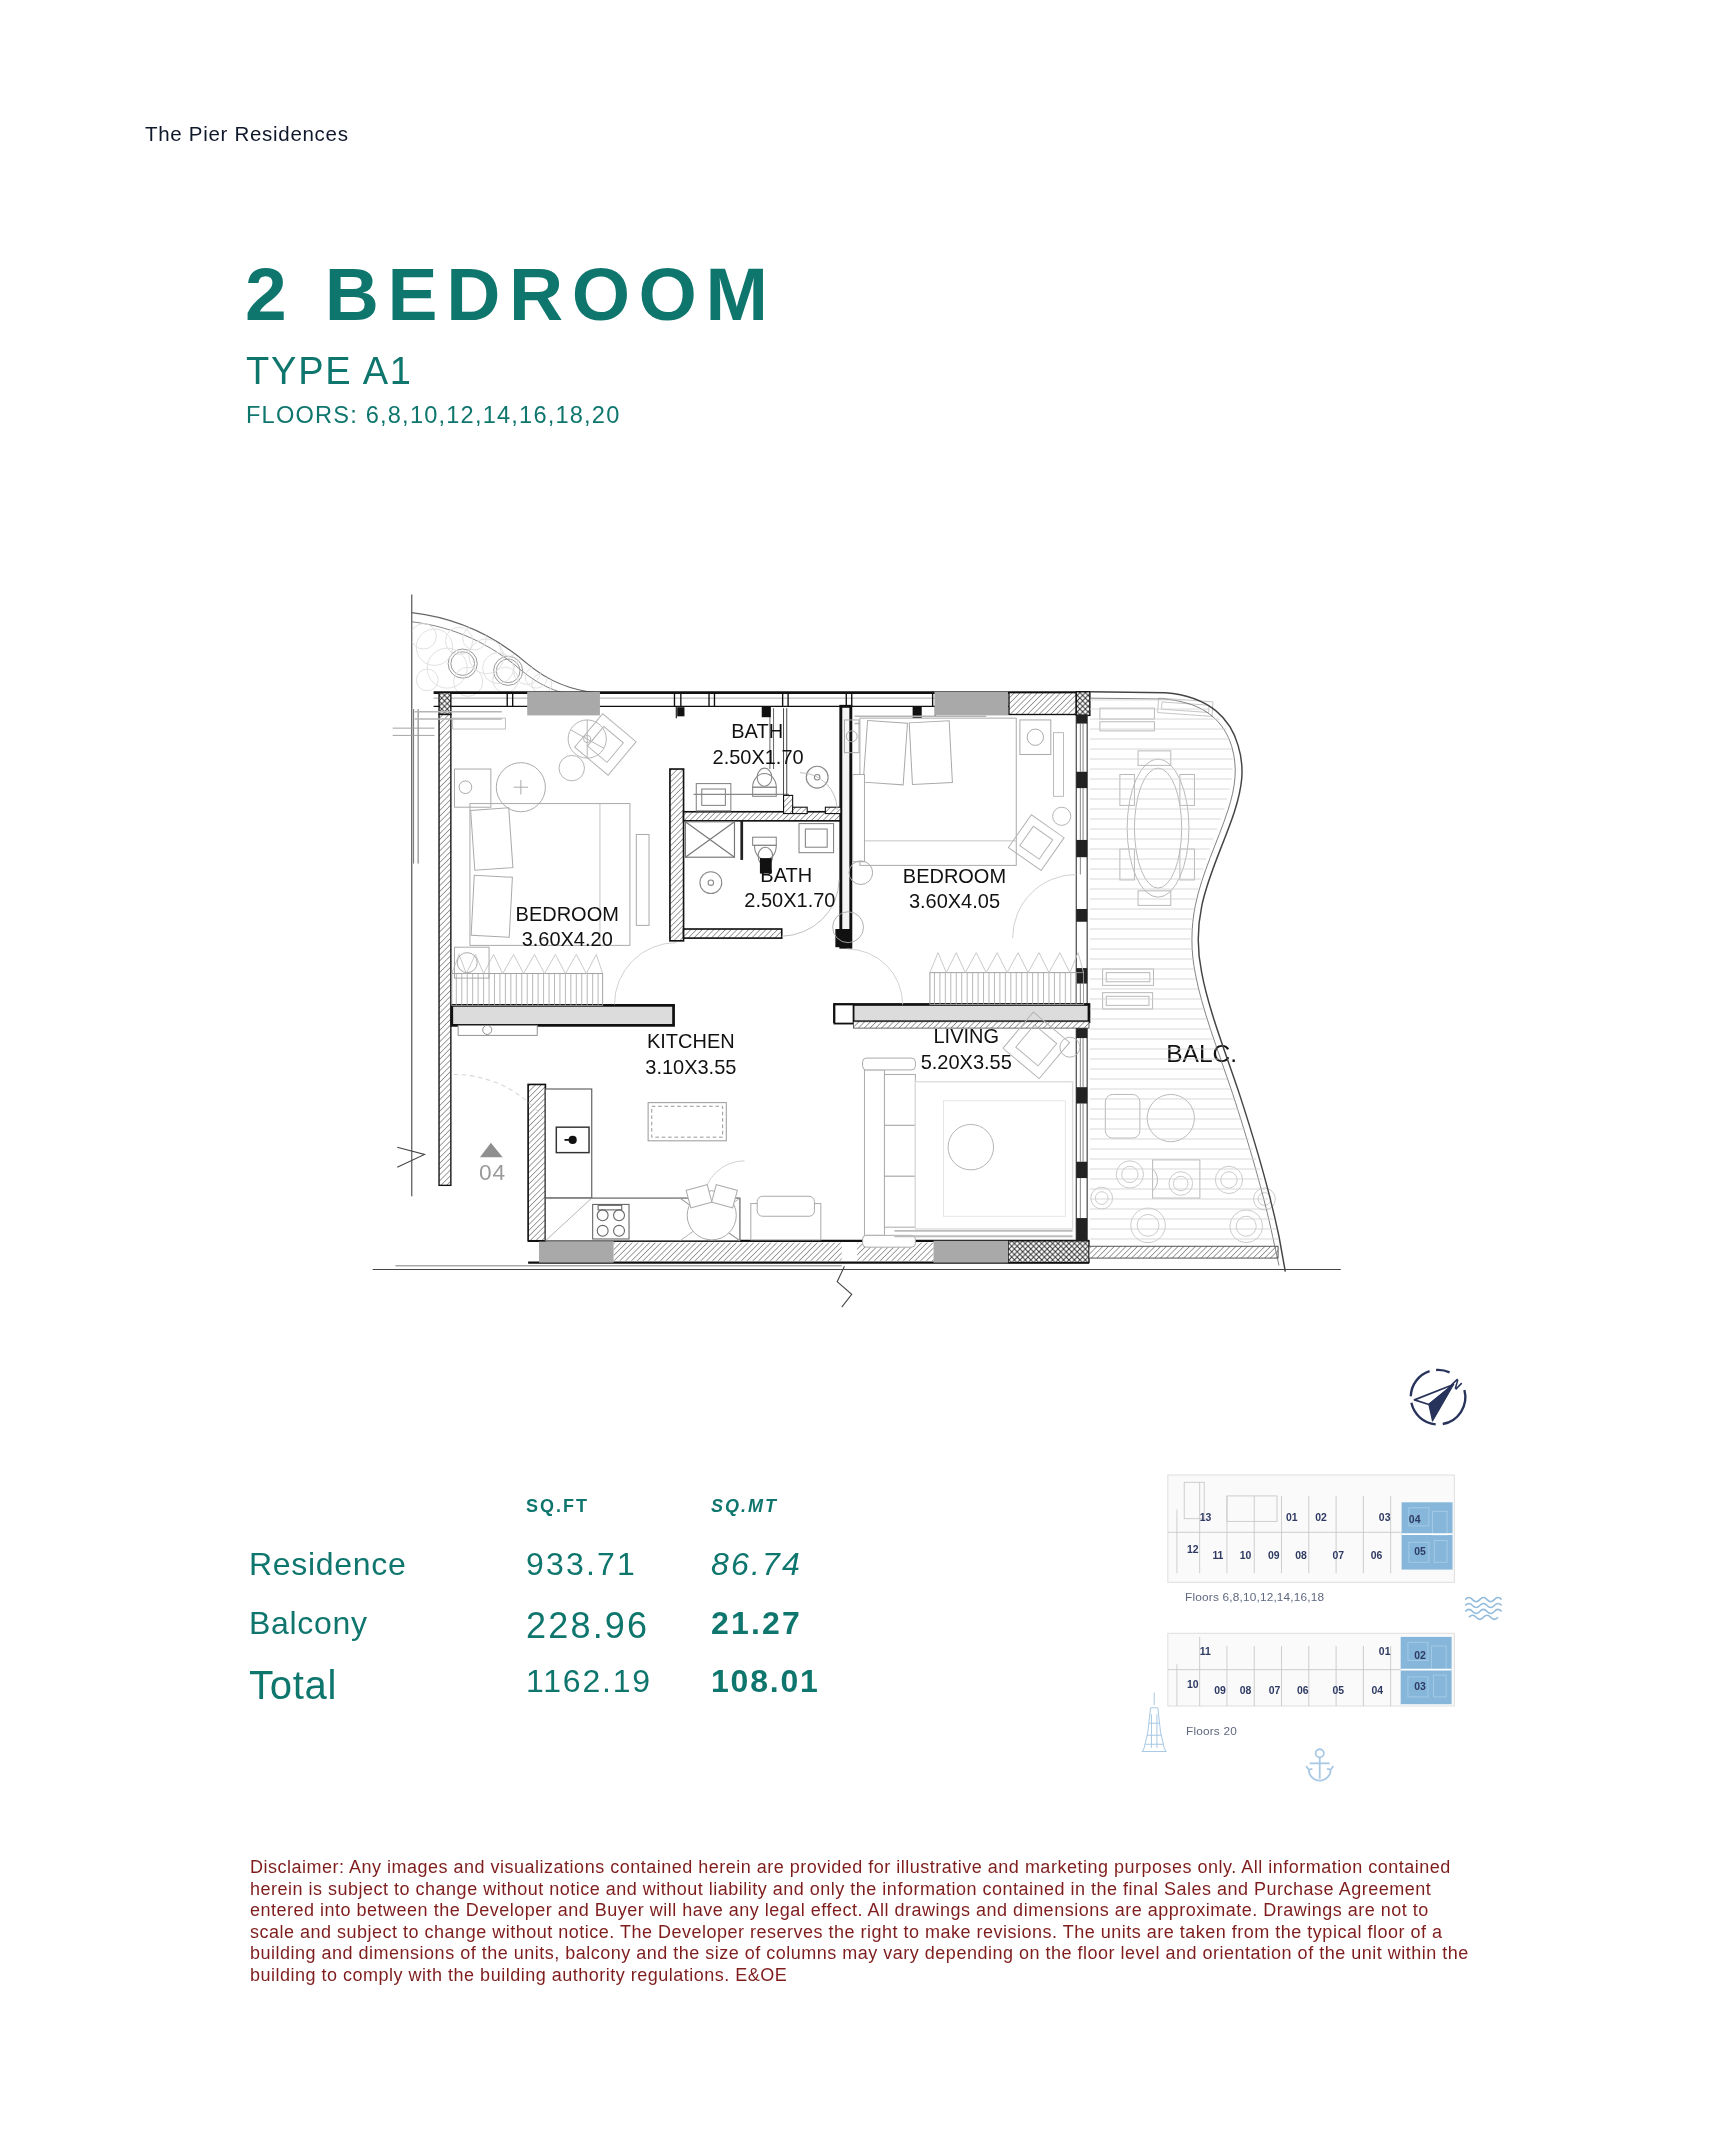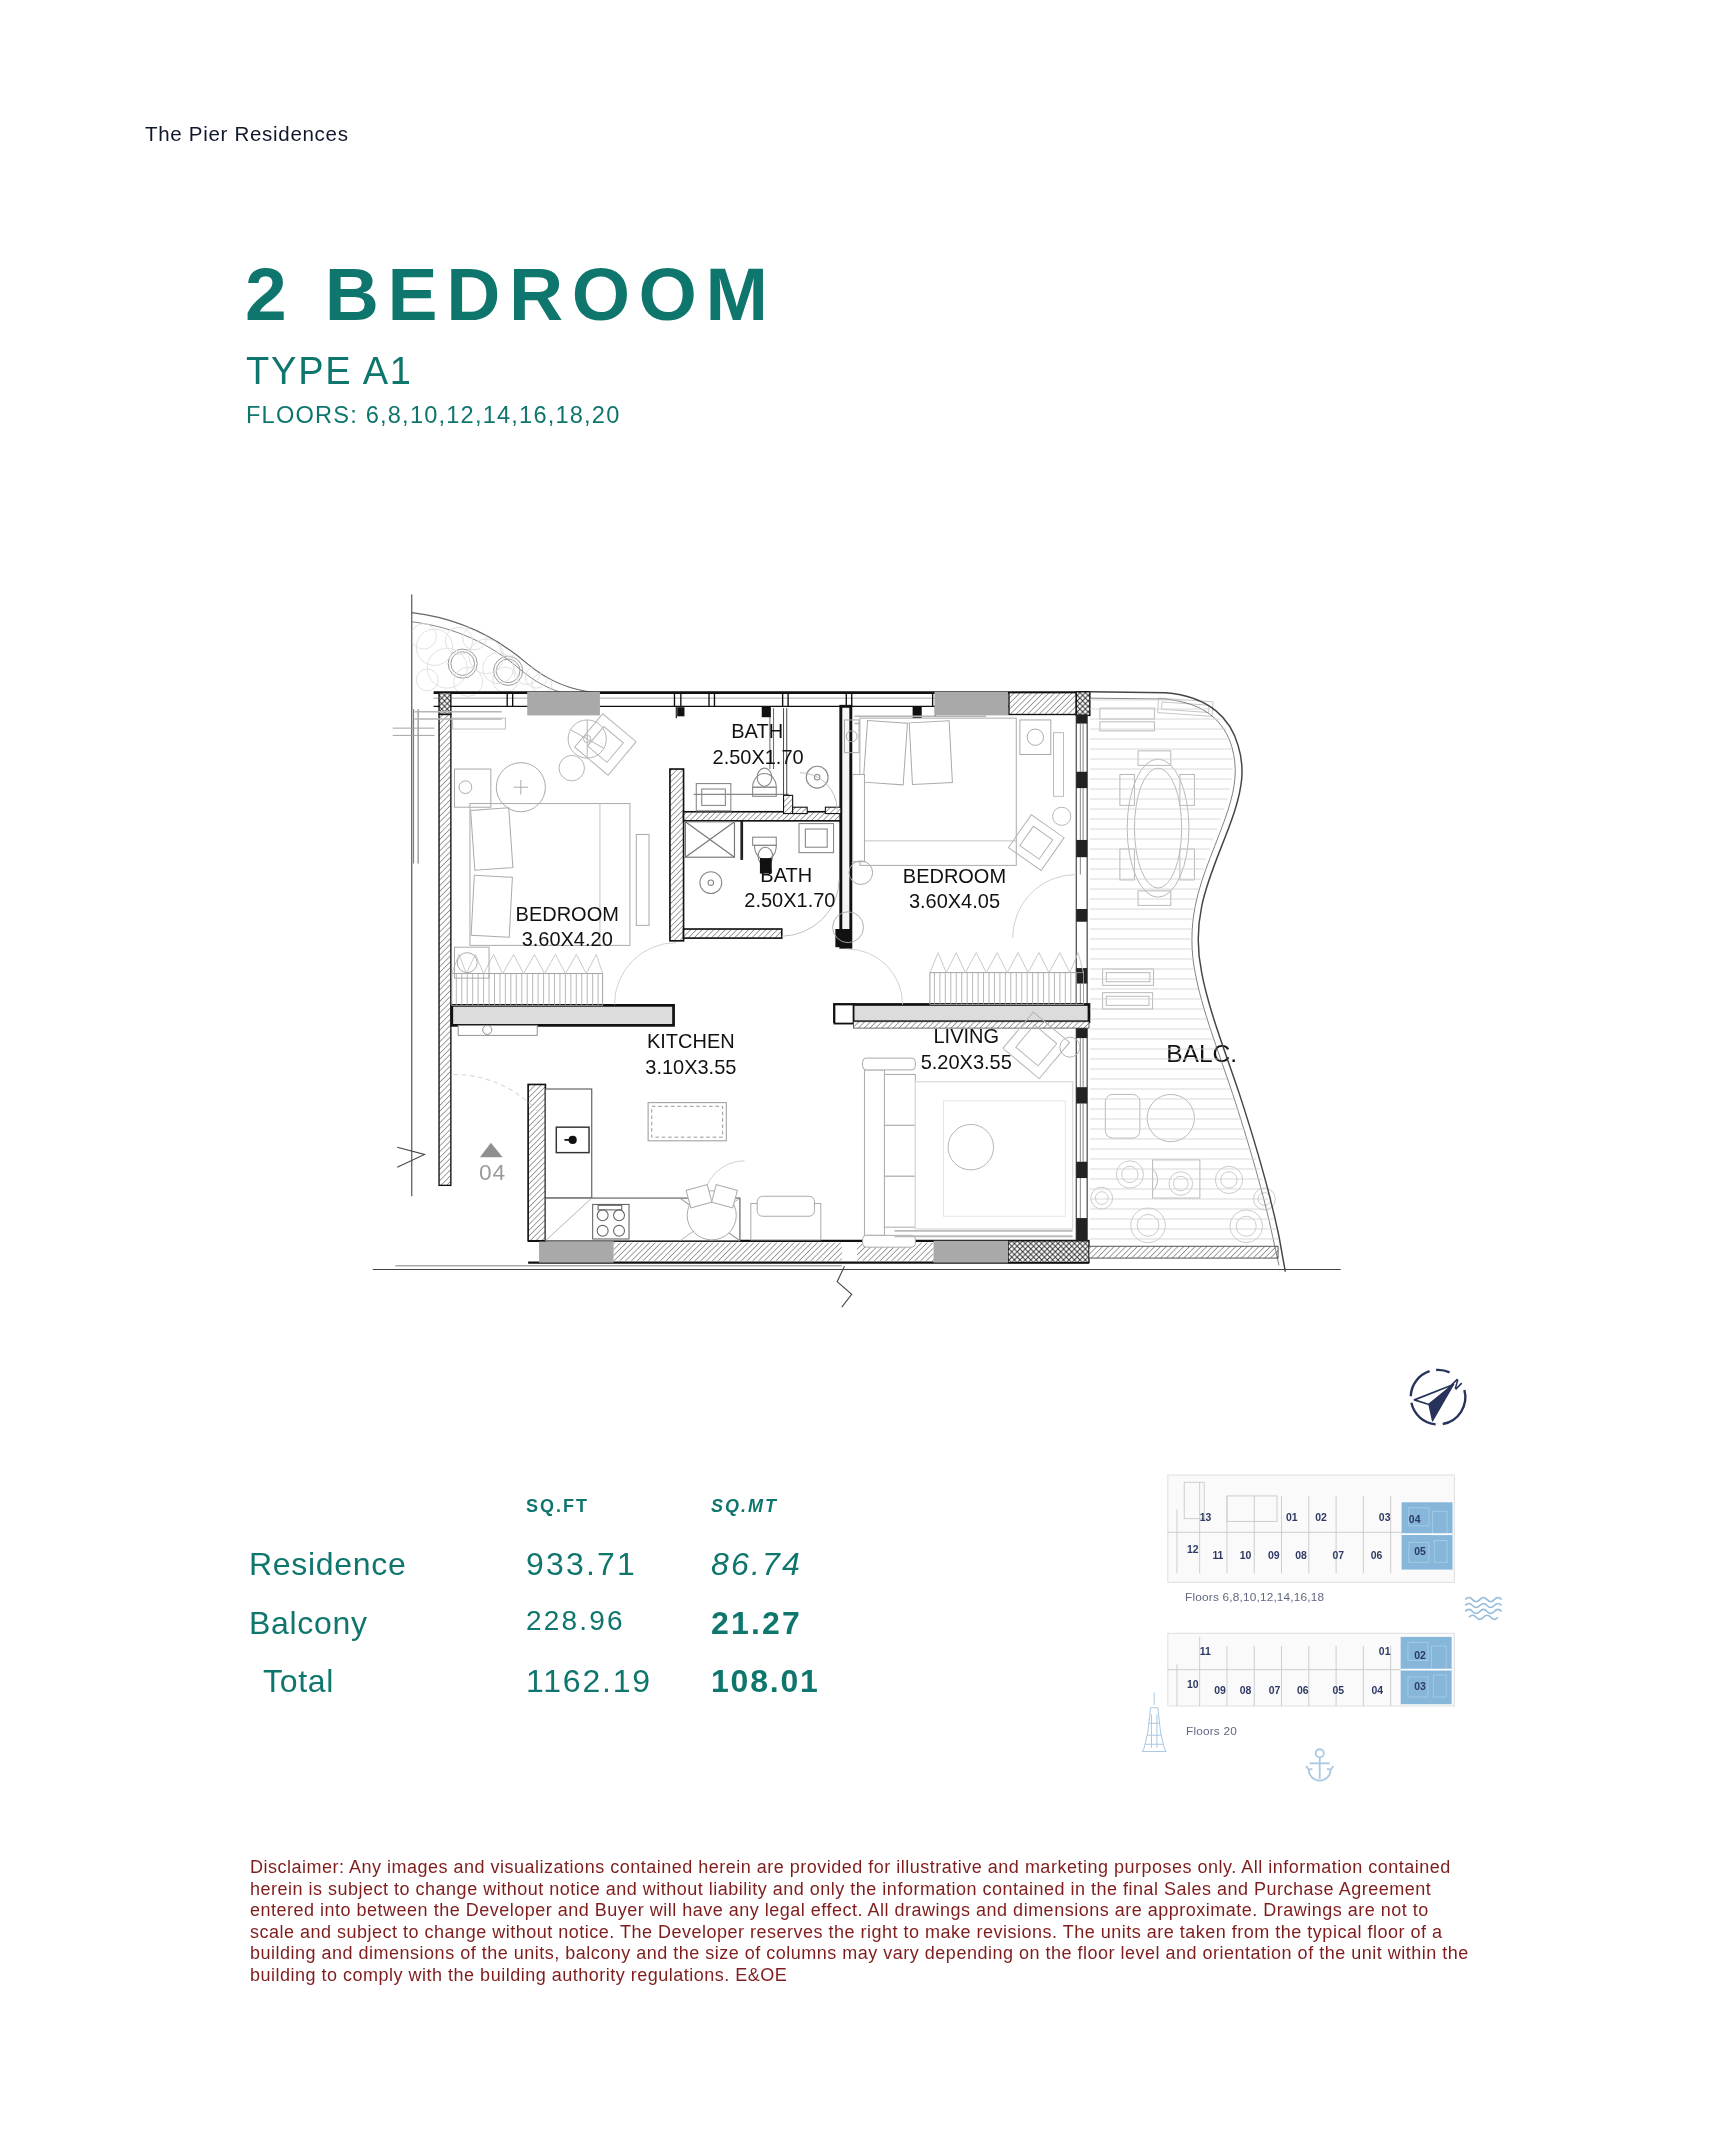--- a/index.html
+++ b/index.html
@@ -627,23 +627,23 @@
     <text x="1599" y="1524" font-family="Liberation Sans, sans-serif" font-size="14" font-weight="bold" fill="#27335a" transform="rotate(45 1599 1519)">N</text>
   </g>
 </svg>
 
 <div class="abs navy" style="left:526px;top:1496px;font-size:18px;font-weight:bold;letter-spacing:2px;">SQ.FT</div>
 <div class="abs navy" style="left:711px;top:1496px;font-size:18px;font-weight:bold;letter-spacing:2px;font-style:italic;">SQ.MT</div>
 <div class="abs navy" style="left:249px;top:1546px;font-size:32px;letter-spacing:0.7px;">Residence</div>
 <div class="abs navy" style="left:526px;top:1546px;font-size:32px;letter-spacing:2.2px;">933.71</div>
 <div class="abs navy" style="left:711px;top:1546px;font-size:32px;letter-spacing:2.2px;font-style:italic;">86.74</div>
 <div class="abs navy" style="left:249px;top:1605px;font-size:32px;letter-spacing:0.7px;">Balcony</div>
-<div class="abs navy" style="left:526px;top:1605px;font-size:28px;letter-spacing:2.2px;">228.96</div>
+<div class="abs navy" style="left:526px;top:1605px;font-size:36px;letter-spacing:2.2px;">228.96</div>
 <div class="abs navy" style="left:711px;top:1605px;font-size:32px;letter-spacing:2.2px;font-weight:bold;">21.27</div>
-<div class="abs navy" style="left:249px;top:1663px;font-size:32px;letter-spacing:0.7px;margin-left:14px;">Total</div>
+<div class="abs navy" style="left:249px;top:1663px;font-size:40px;letter-spacing:0.7px;">Total</div>
 <div class="abs navy" style="left:526px;top:1663px;font-size:32px;font-weight:normal;letter-spacing:1.8px;">1162.19</div>
 <div class="abs navy" style="left:711px;top:1663px;font-size:32px;font-weight:bold;letter-spacing:1.8px;">108.01</div>
 
 <svg class="abs" style="left:1136px;top:1455px;" width="382" height="382" viewBox="0 0 420 420">
 
   <g stroke="#dcdcdc" fill="#fafafa" stroke-width="1">
     <rect x="35" y="22" width="315" height="118"></rect>
   </g>
   <g stroke="#c9c9c9" fill="none" stroke-width="1">
     <path d="M45,60 L45,130 M70,30 L70,130 M100,45 L100,130 M130,45 L130,130 M160,45 L160,130 M190,45 L190,130 M220,45 L220,130 M250,45 L250,130 M280,45 L280,130 M35,85 L292,85"></path>

